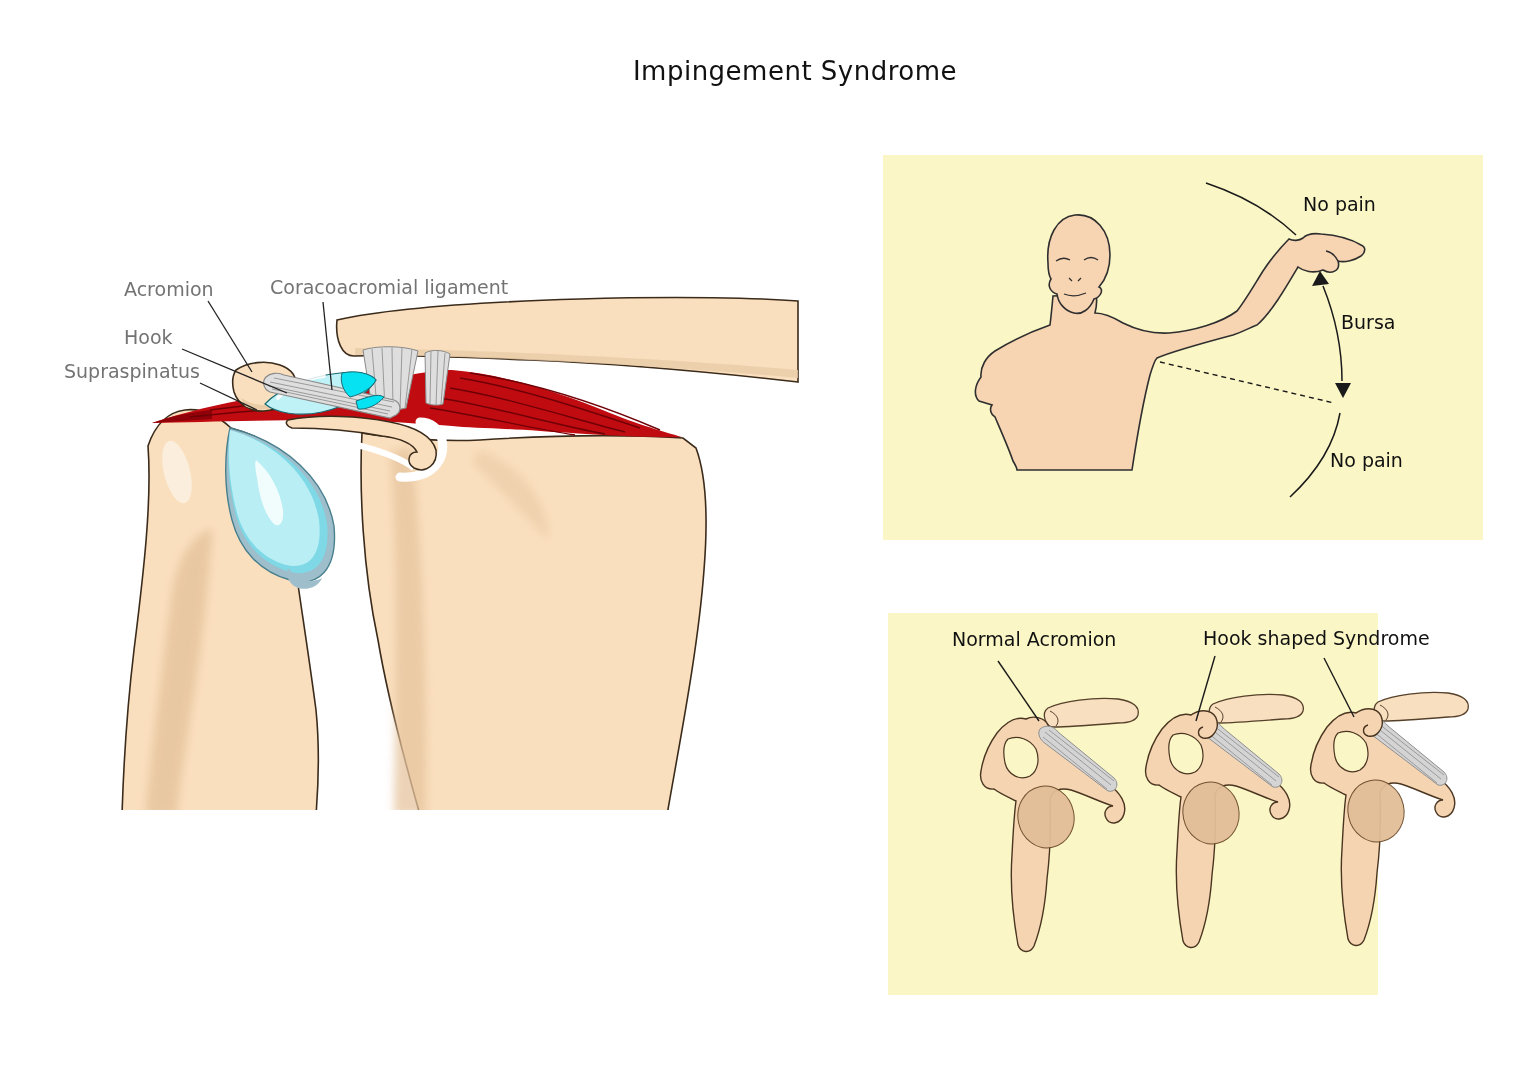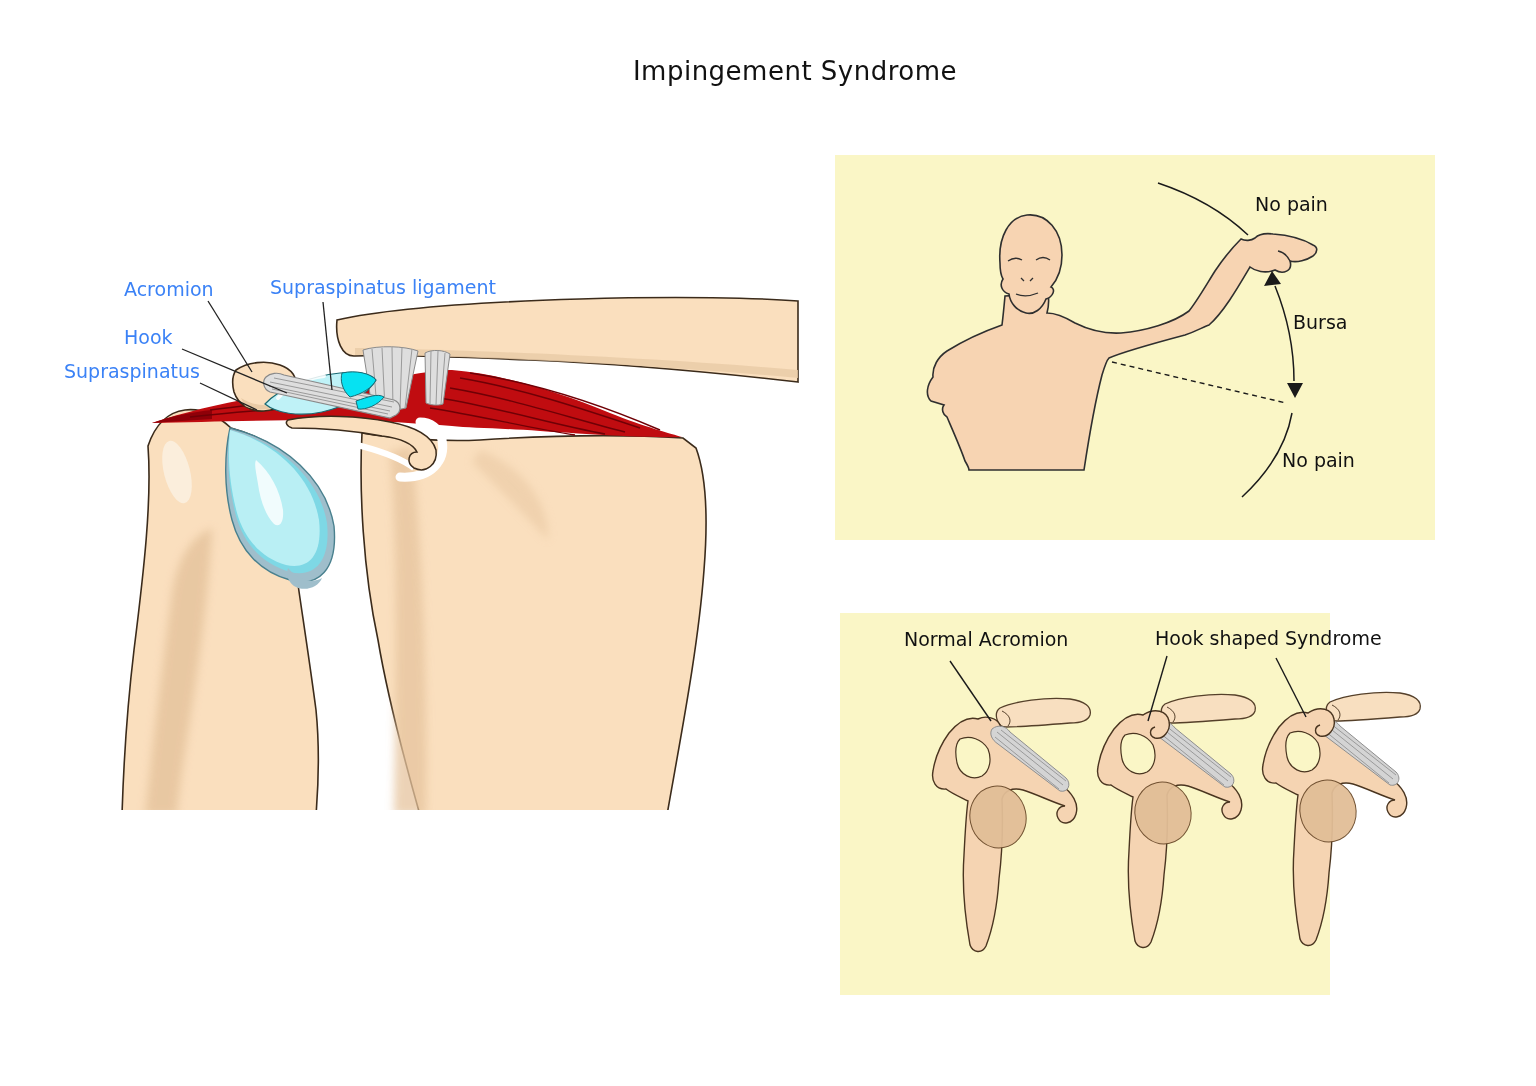--- a/index.html
+++ b/index.html
@@ -1,21 +1,21 @@
 <!DOCTYPE html>
 <html><head>
 <meta charset="utf-8">
 <style>
   html,body{margin:0;padding:0;background:#ffffff;}
   #canvas{position:relative;width:1536px;height:1086px;background:#ffffff;overflow:hidden;
           font-family:"DejaVu Sans","Liberation Sans",sans-serif;color:#111;border-radius:19px;}
   .title{position:absolute;left:0;top:56px;width:1590px;text-align:center;
          font-size:26px;letter-spacing:.5px;color:#111;}
-  .dlabel{position:absolute;font-size:19px;color:#3b82f6;white-space:nowrap;}
-  .panel{position:absolute;background:#FAF6C6;}
+  .dlabel{position:absolute;font-size:19px;color:#737373;white-space:nowrap;}
+  .panel{position:absolute;background:#FAF6C6;margin-left:48px;}
   .panel svg{position:absolute;left:0;top:0;}
   .plabel{position:absolute;font-size:19px;color:#111;white-space:nowrap;}
 </style>
 </head>
 <body>
 
 <div id="canvas">
 
   <div class="title">Impingement Syndrome</div>
 
@@ -131,21 +131,21 @@
 
     <g stroke="#222" stroke-width="1.3" fill="none">
       <path d="M 148,31 L 192,102"></path>
       <path d="M 263,32 L 272,120"></path>
       <path d="M 122,79 L 227,123"></path>
       <path d="M 140,113 L 197,140"></path>
     </g>
   </svg>
 
   <div class="dlabel" style="left:124px;top:278px">Acromion</div>
-  <div class="dlabel" style="left:270px;top:276px">Supraspinatus ligament</div>
+  <div class="dlabel" style="left:270px;top:276px">Coracoacromial ligament</div>
   <div class="dlabel" style="left:124px;top:326px">Hook</div>
   <div class="dlabel" style="left:64px;top:360px">Supraspinatus</div>
 
   <div class="panel" style="left:835px;top:155px;width:600px;height:385px">
     <svg width="600" height="385" viewBox="0 0 600 385">
 
       <path d="M 167,170 C 150,176 128,186 112,196 C 103,202 97,212 98,222
                C 92,230 90,240 96,246 L 109,250 C 106,254 108,260 112,262
                C 118,276 126,294 130,306 C 133,311 134,314 134,315
                L 249,315 C 254,282 260,247 267,220 C 270,210 272,205 274,203

